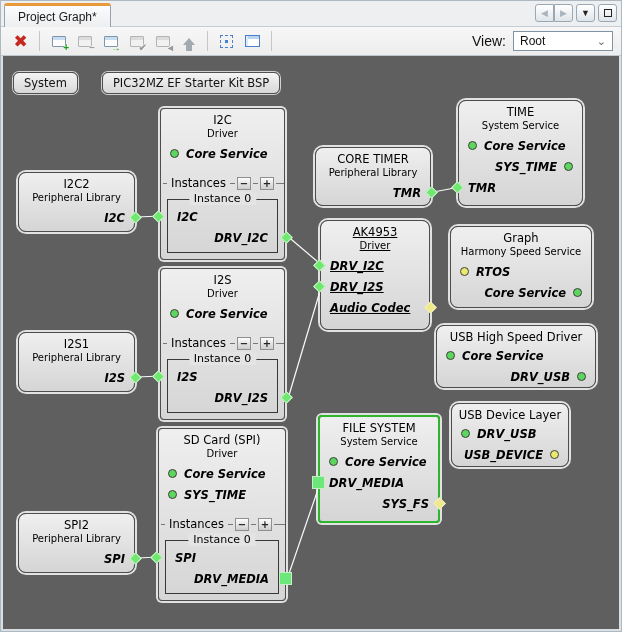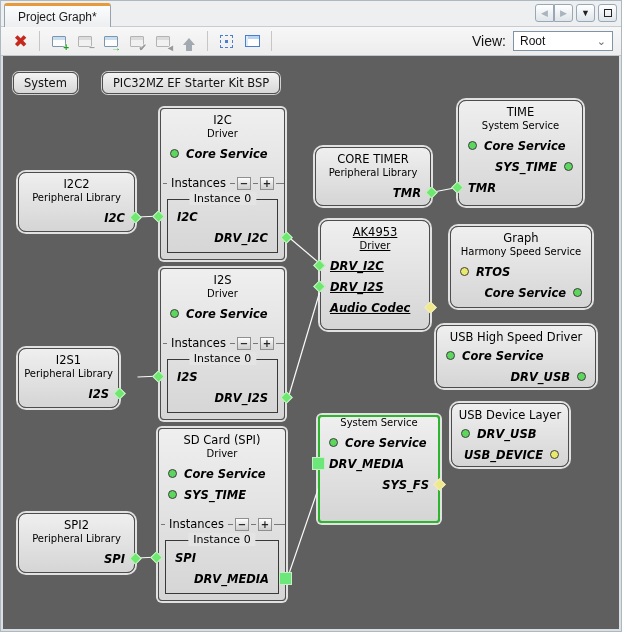--- a/index.html
+++ b/index.html
@@ -208,21 +208,21 @@
           <div class="prow left">
             <span class="mk diamond green left-edge"></span>
             <span class="plabel">I2C</span>
           </div>
           <div class="prow right">
             <span class="plabel">DRV_I2C</span>
             <span class="mk diamond green right-edge"></span>
           </div>
         </div>
       </div>
-      <div class="node rounded" style="left: 15px; top: 292px; width: 101px; min-height: 60px;">
+      <div class="node rounded" style="left: 15px; top: 276px; width: 117px; min-height: 60px;">
         <div class="n-title">I2S1</div>
         <div class="n-sub">Peripheral Library</div>
         <div class="prow right">
           <span class="plabel">I2S</span>
           <span class="mk diamond green right-edge"></span>
         </div>
       </div>
       <div class="node" style="left: 157px; top: 212px; width: 125px; min-height: 150px;">
         <div class="n-title">I2S</div>
         <div class="n-sub">Driver</div>
@@ -359,20 +359,21 @@
         <div class="prow left">
           <span class="mk circle green left-inline"></span>
           <span class="plabel">DRV_USB</span>
         </div>
         <div class="prow right">
           <span class="plabel">USB_DEVICE</span>
           <span class="mk circle yellow right-inline"></span>
         </div>
       </div>
       <div class="node selected" style="left: 315px; top: 359px; width: 122px; min-height: 108px;">
+        <div class="n-title">FILE SYSTEM</div>
         <div class="n-sub">System Service</div>
         <div class="prow left">
           <span class="mk circle green left-inline"></span>
           <span class="plabel">Core Service</span>
         </div>
         <div class="prow left">
           <span class="mk square green left-edge"></span>
           <span class="plabel">DRV_MEDIA</span>
         </div>
         <div class="prow right">

